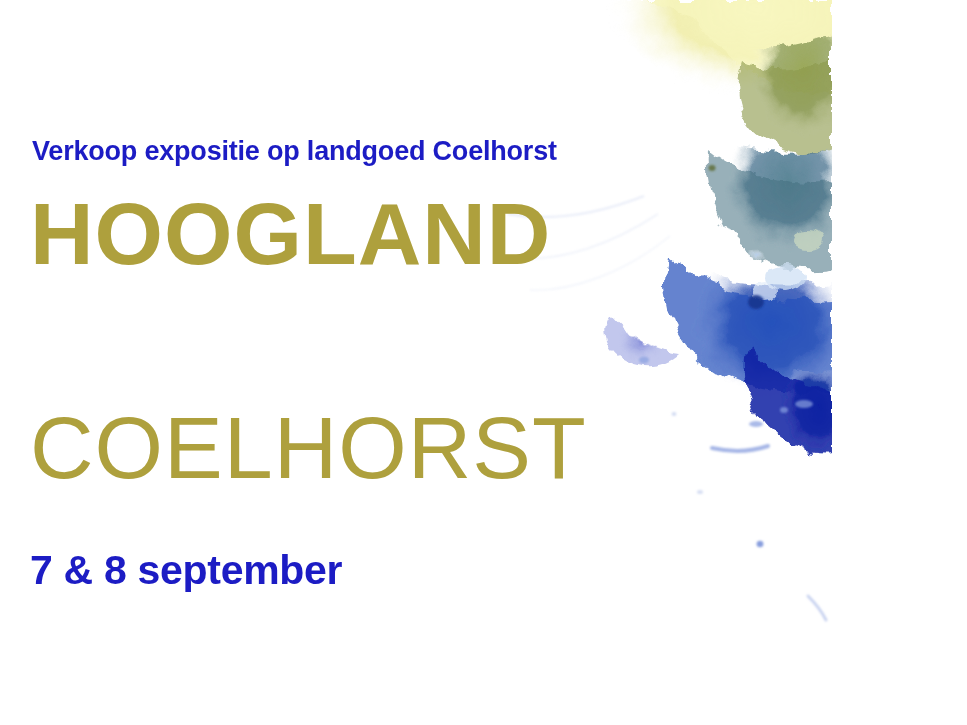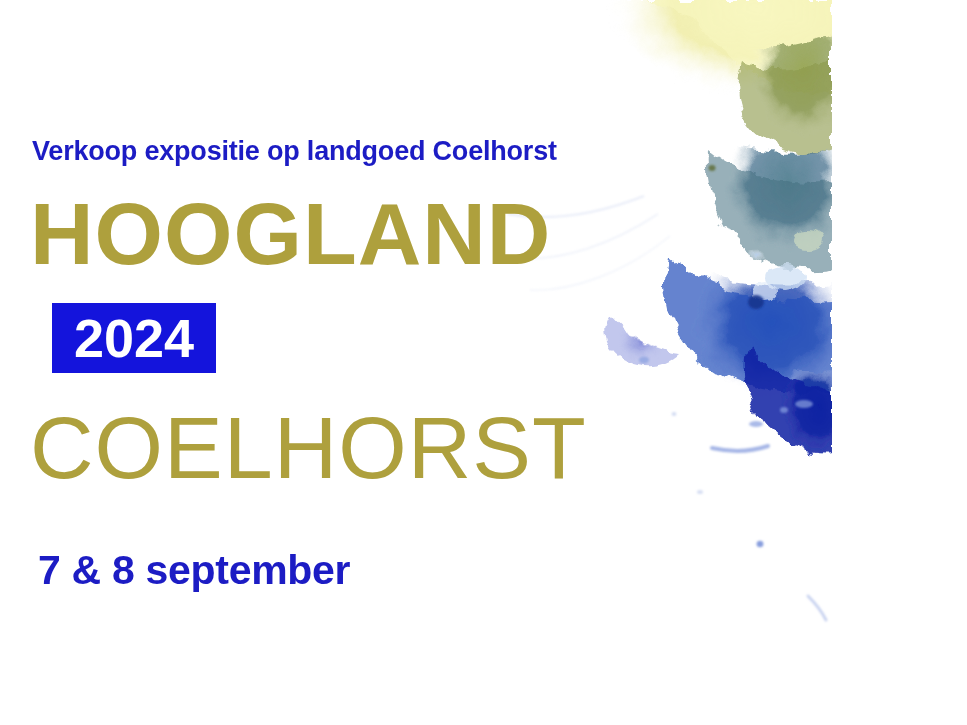--- a/index.html
+++ b/index.html
@@ -101,21 +101,21 @@
     font-size: 88px;
     line-height: 88px;
     font-weight: 400;
     letter-spacing: 1px;
     color: #aea03d;
     white-space: nowrap;
   }
 
   .dates {
     position: absolute;
-    left: 8px;
+    left: 0;
     top: 550px;
     font-size: 41px;
     line-height: 41px;
     font-weight: 700;
     letter-spacing: -0.3px;
     color: #1c1cc4;
     white-space: nowrap;
     text-align: right;
   }
 </style>
@@ -245,21 +245,20 @@
     </svg>
   </div>
 
   <div class="text-block">
 
     <div class="tagline">Verkoop expositie op landgoed Coelhorst</div>
 
     <div class="line-coelhorst">HOOGLAND</div>
 
     <div class="row-artevent">
-      <span class="year-badge">2024</span>
     </div>
 
     <div class="line-hoogland">COELHORST</div>
 
     <div class="dates">7 &amp; 8 september</div>
 
   </div>
 </div>
 
 </body></html>

